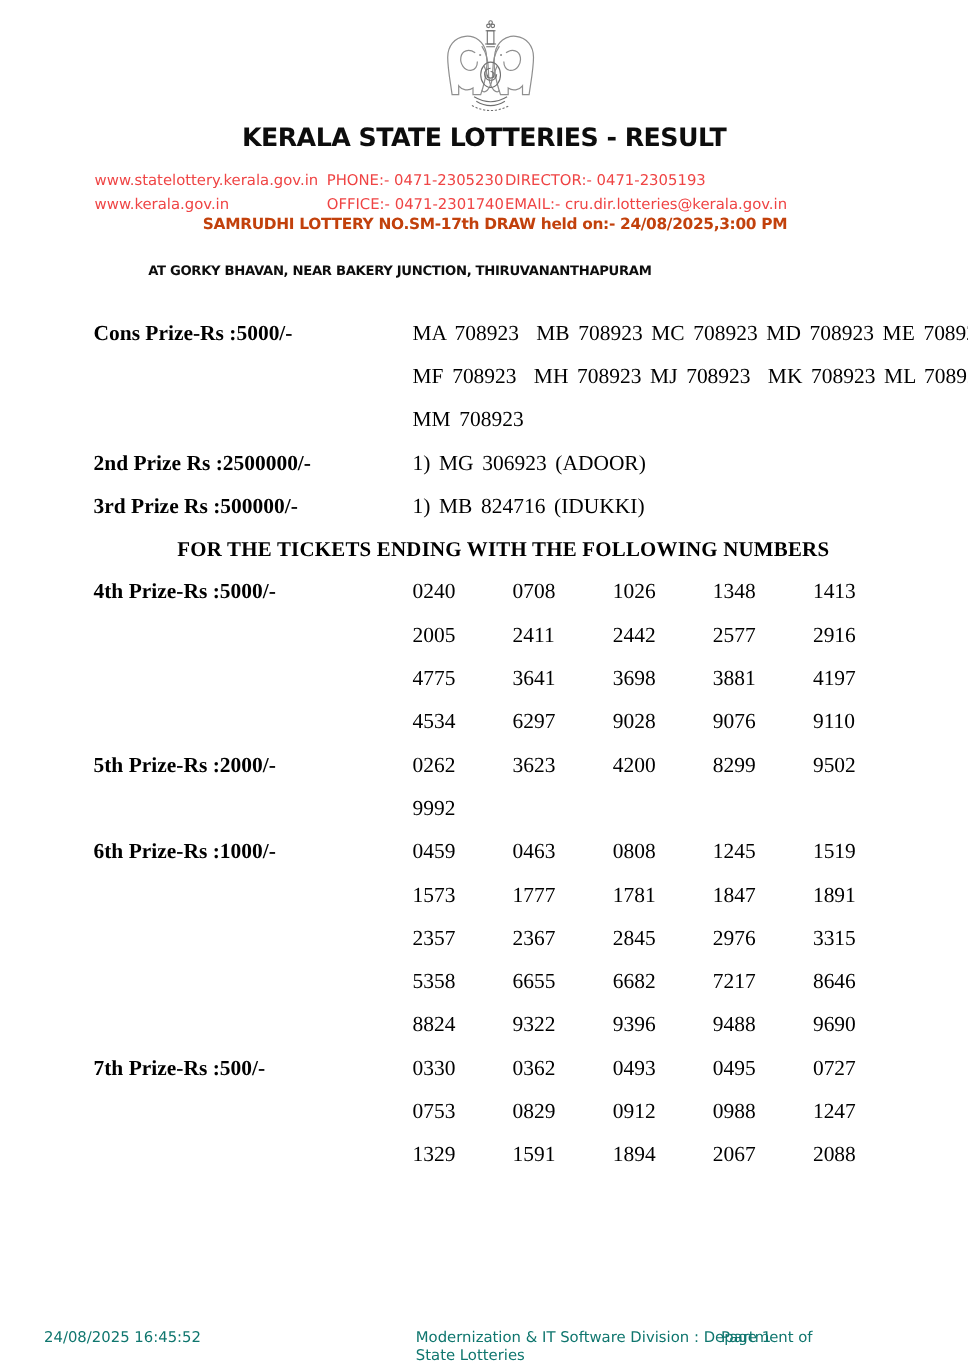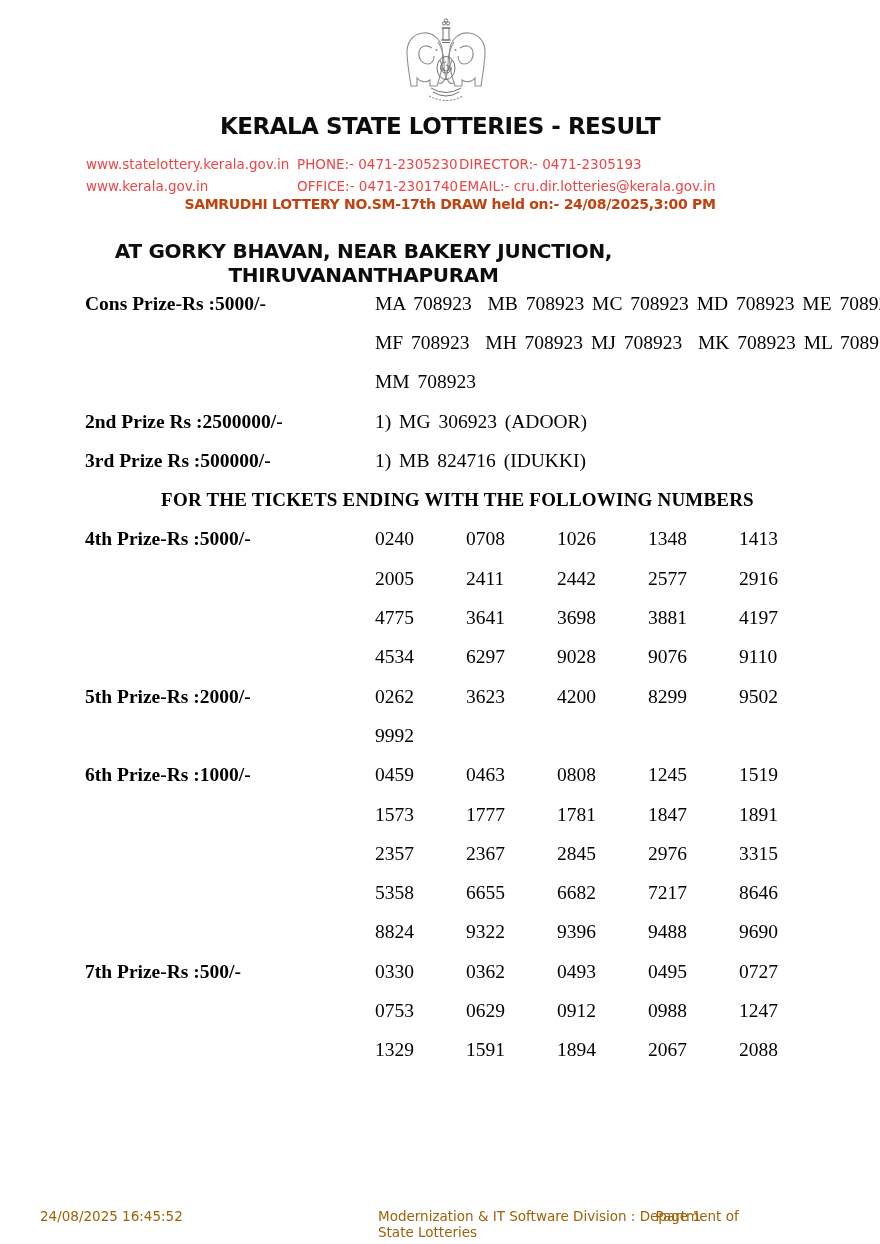--- a/index.html
+++ b/index.html
@@ -49,21 +49,21 @@
     font-weight: bold;
     letter-spacing: -0.3px;
     color: #c2410c;
   }
   .venue-line {
     position: absolute;
     left: 0; top: 239px; width: 764px;
     text-align: center;
     padding-right: 37px;
     box-sizing: border-box;
-    font-size: 20px;
+    font-size: 12px;
     font-weight: bold;
     letter-spacing: -0.3px;
     color: #0d0d0d;
   }
   .flow {
     position: absolute;
     left: 85px; top: 284px; width: 745px;
   }
   .row {
     height: 39.3px;
@@ -96,21 +96,21 @@
   .heading-row span {
     font-family: "Liberation Serif", serif;
     font-weight: bold;
     font-size: 19px;
     letter-spacing: 0.2px;
   }
   .footer {
     position: absolute;
     left: 0; top: 1208px; width: 748px; height: 20px;
     font-size: 13.5px;
-    color: #a16207;
+    color: #0f766e;
   }
   .footer .ts   { position: absolute; left: 40px; }
   .footer .div  { position: absolute; left: 378px; }
   .footer .pg   { position: absolute; right: 47px; padding-left: 14px; }
 </style>
 </head>
 <body>
 
 <div class="page">
 
@@ -301,21 +301,21 @@
             <span class="cell">0362</span>
             <span class="cell">0493</span>
             <span class="cell">0495</span>
             <span class="cell">0727</span>
           </div>
         </div>
         <div class="row">
           <span class="plabel"></span>
           <div class="cells">
             <span class="cell">0753</span>
-            <span class="cell">0629</span>
+            <span class="cell">0829</span>
             <span class="cell">0912</span>
             <span class="cell">0988</span>
             <span class="cell">1247</span>
           </div>
         </div>
         <div class="row">
           <span class="plabel"></span>
           <div class="cells">
             <span class="cell">1329</span>
             <span class="cell">1591</span>

